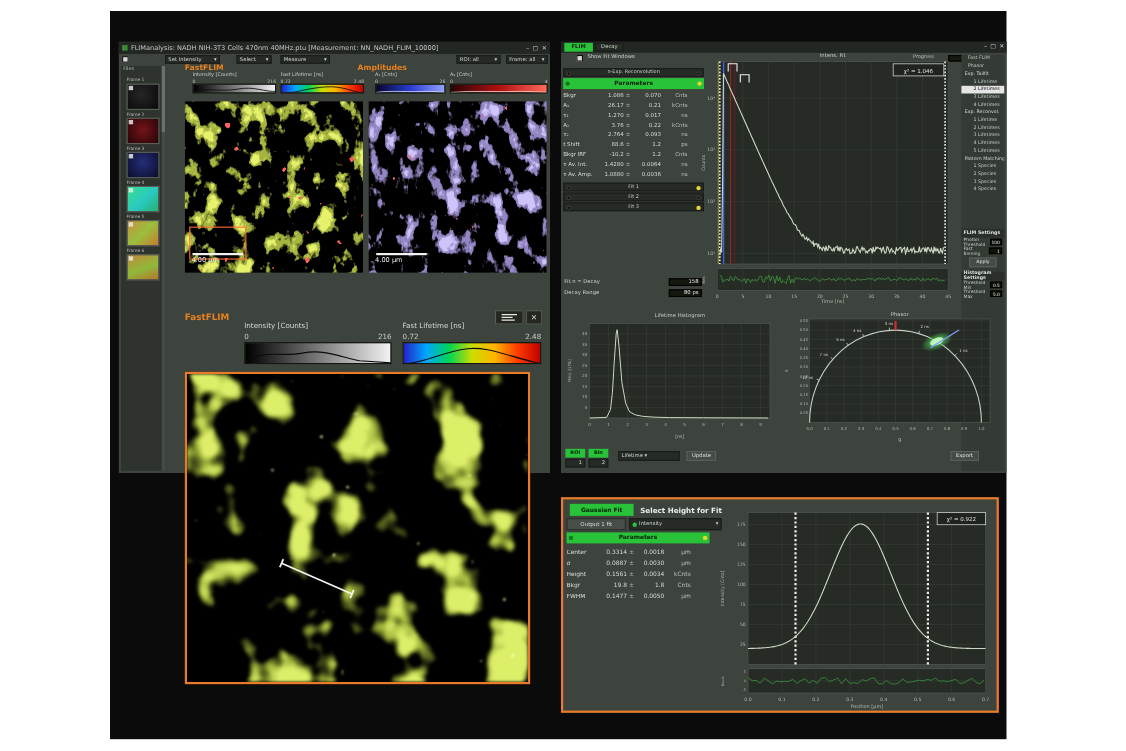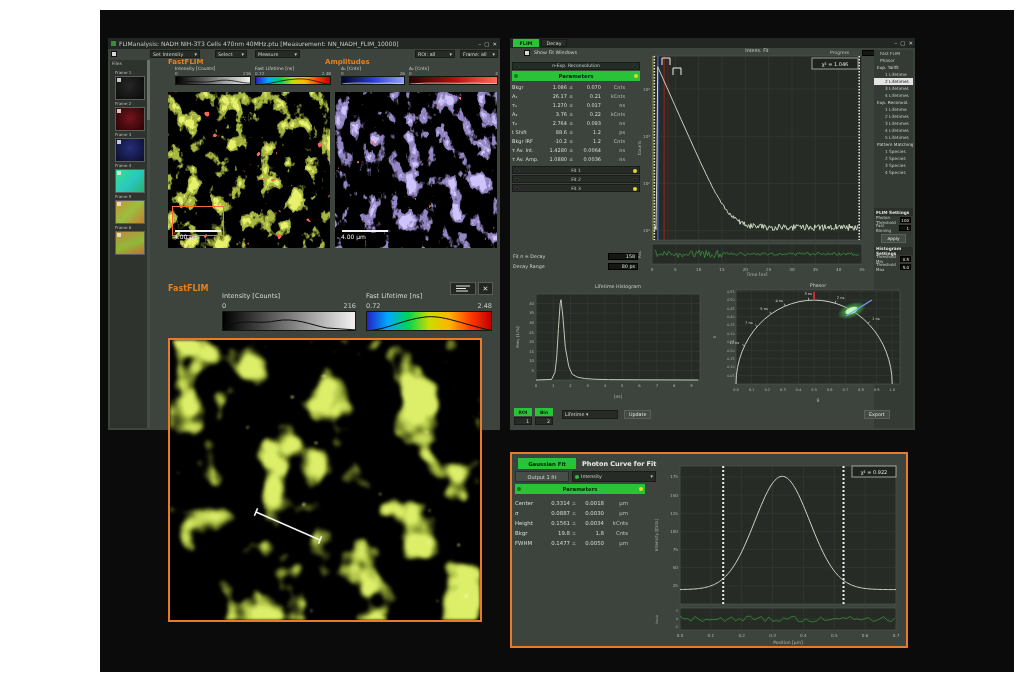--- a/index.html
+++ b/index.html
@@ -1,19 +1,19 @@
 <!DOCTYPE html>
 <html><head>
 <meta charset="utf-8">
 <style>
 *{margin:0;padding:0;box-sizing:border-box}
 body{font-family:"DejaVu Sans",sans-serif;background:#fff;width:1024px;height:683px;overflow:hidden}
 .stage{position:relative;width:1024px;height:683px;background:#ffffff}
 .abs{position:absolute}
-.app{position:absolute;left:100px;top:10px;width:914px;height:662px;background:#0b0b0b}
+.app{position:absolute;left:100px;top:10px;width:815px;height:662px;background:#0b0b0b}
 .win{position:absolute;background:#3d433d}
 svg{display:block;font-family:"DejaVu Sans",sans-serif}
 .titlebar{background:#232723;color:#c6c6c6;font-size:6px;display:flex;align-items:center;padding:0 3px;white-space:nowrap;overflow:hidden}
 .winbtns{margin-left:auto;display:flex;gap:3px;color:#cfcfcf;font-size:5.5px}
 .winbtns span{cursor:default}
 .toolbar{display:flex;align-items:center;font-size:4.8px;color:#cfcfcf}
 .dd{background:#262b26;border:1px solid #191c19;color:#cfd4cf;font-size:4.8px;display:flex;align-items:center;justify-content:space-between;padding:0 2px;height:8px}
 .chip-green{background:#29c33a;color:#062006;font-weight:bold;display:flex;align-items:center;justify-content:center}
 .orange{color:#e8821e;font-weight:bold}
 .cbar-label{font-size:4.5px;color:#c9cfc9;white-space:nowrap}
@@ -660,21 +660,21 @@
       <span class="chip-green abs" style="left:21px;top:0;width:18px;height:8px;font-size:4.5px">Bin</span>
       <span class="dd abs" style="left:21px;top:9px;width:18px;justify-content:flex-end">2</span>
       <span class="dd abs" style="left:48px;top:2px;width:56px;height:9px">Lifetime ▾</span>
       <span class="abs" style="left:110px;top:2px;height:9px;font-size:4.8px;color:#e0e4e0;background:#454b45;border:1px solid #5a615a;padding:1px 4px">Update</span>
       <span class="abs" style="left:350px;top:2px;height:9px;font-size:4.8px;color:#e0e4e0;background:#454b45;border:1px solid #5a615a;padding:1px 4px">Export</span>
     </div>
   </div>
 
   <div class="win obox" style="left:410px;top:442px;width:398px;height:196px">
     <span class="chip-green abs" style="left:6px;top:4px;width:58px;height:11px;font-size:5.4px">Gaussian Fit</span>
-    <span class="abs" style="left:70px;top:6px;font-size:6.5px;font-weight:bold;color:#eceeec">Photon Curve for Fit</span>
+    <span class="abs" style="left:70px;top:6px;font-size:6.5px;font-weight:bold;color:#eceeec">Select Height for Fit</span>
     <span class="abs" style="left:3px;top:17px;width:54px;height:11px;background:#474d47;border:1px solid #2a2f2a;font-size:5px;color:#d8dcd8;display:flex;align-items:center;justify-content:center">Output 1 fit</span>
     <span class="dd abs" style="left:60px;top:17px;width:84px;height:11px">
       <span style="display:flex;align-items:center;gap:2px">
             <span style="width:4px;height:4px;border-radius:50%;background:#29c33a"></span>
             <span>Intensity</span>
           </span>
       <span>▾</span>
     </span>
     <div class="greenbar abs" style="left:3px;top:30px;width:130px;height:10px">
       <span class="dot dot-g" style="left:2px;top:3px"></span>

